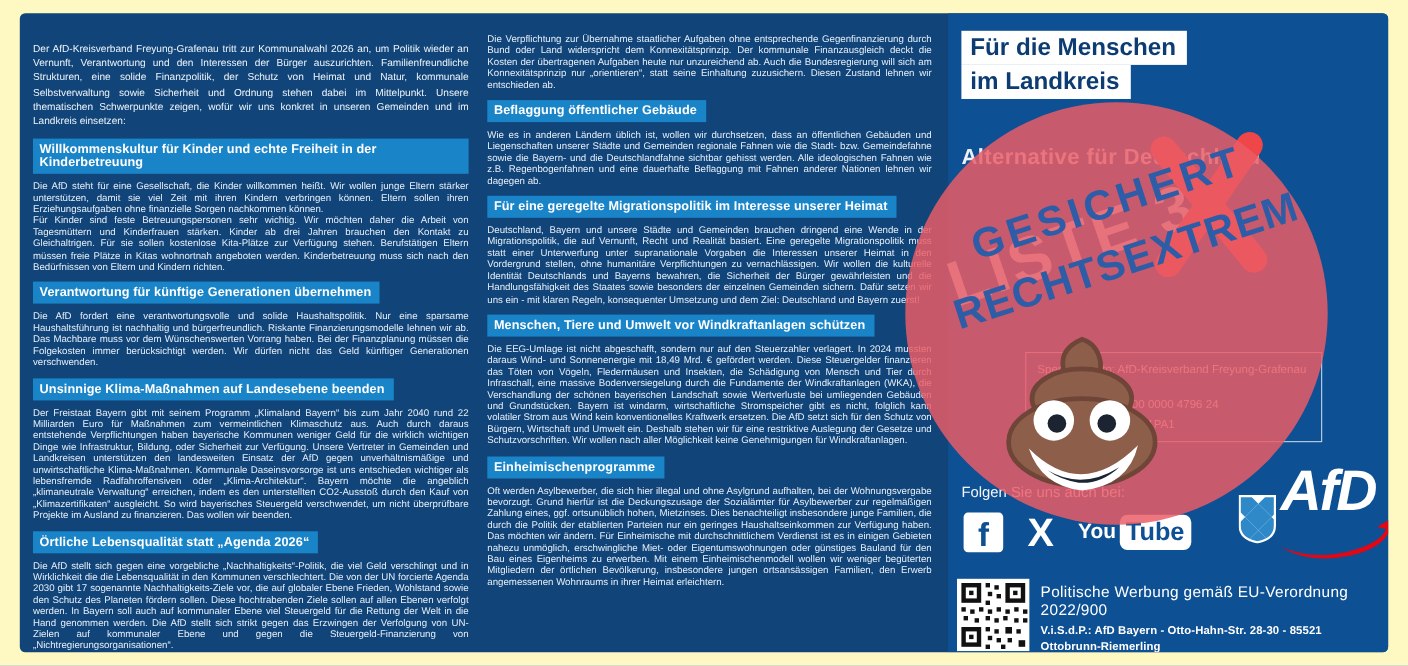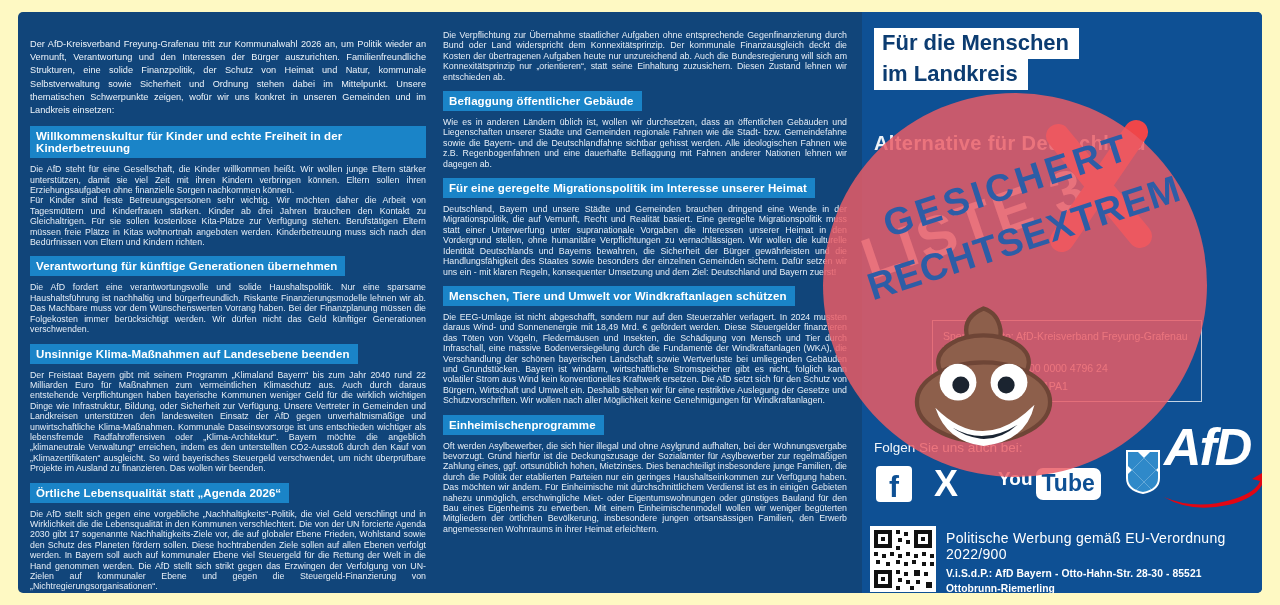--- a/index.html
+++ b/index.html
@@ -25,21 +25,21 @@
   .brand{position:absolute;left:12px;top:120px;font-size:20px;font-weight:bold;color:rgba(255,255,255,0.92);letter-spacing:0.4px;}
   .liste{position:absolute;left:-6px;top:168px;width:290px;transform:rotate(-19deg);font-size:58px;font-weight:bold;color:rgba(255,255,255,0.85);letter-spacing:3px;white-space:nowrap;}
   .xmark{position:absolute;left:178px;top:102px;}
   .donation{position:absolute;left:70px;top:308px;width:270px;border:1px solid rgba(255,255,255,0.75);padding:8px 10px;font-size:10.5px;line-height:14px;color:rgba(255,255,255,0.92);}
   .donation .row{display:flex;margin-top:4px;}
   .donation .lbl{width:48px;flex:none;}
   .follow{position:absolute;left:12px;top:428px;font-size:13.5px;color:rgba(255,255,255,0.95);}
   .social{position:absolute;left:14px;top:454px;display:flex;align-items:center;gap:22px;}
   .fb{width:36px;height:36px;background:#ffffff;border-radius:4px;color:#0e5094;font-weight:bold;font-size:30px;display:flex;align-items:flex-end;justify-content:center;line-height:30px;}
   .xx{font-size:36px;font-weight:bold;color:#ffffff;line-height:36px;}
-  .yt{display:flex;gap:3px;margin-left:18px;}
+  .yt{display:flex;align-items:center;gap:3px;}
   .yt .you{color:#ffffff;font-weight:bold;font-size:19px;}
   .yt .tube{background:#ffffff;color:#0e5094;font-weight:bold;font-size:23px;border-radius:7px;padding:2px 6px 3px 6px;}
   .crest{position:absolute;left:264px;top:438px;}
   .afd{position:absolute;left:302px;top:409px;width:96px;}
   .afd .txt{font-size:52px;font-weight:800;font-style:italic;color:#ffffff;letter-spacing:-2px;line-height:52px;}
   .afd svg{position:absolute;left:-8px;top:38px;}
   .qr{position:absolute;left:8px;top:514px;}
   .legal{position:absolute;left:84px;top:518px;width:312px;color:#ffffff;}
   .legal .l1{font-size:14px;font-weight:500;letter-spacing:0.3px;margin-bottom:4px;}
   .legal .l2,.legal .l3{font-size:10.3px;font-weight:bold;line-height:15px;letter-spacing:0.1px;}

